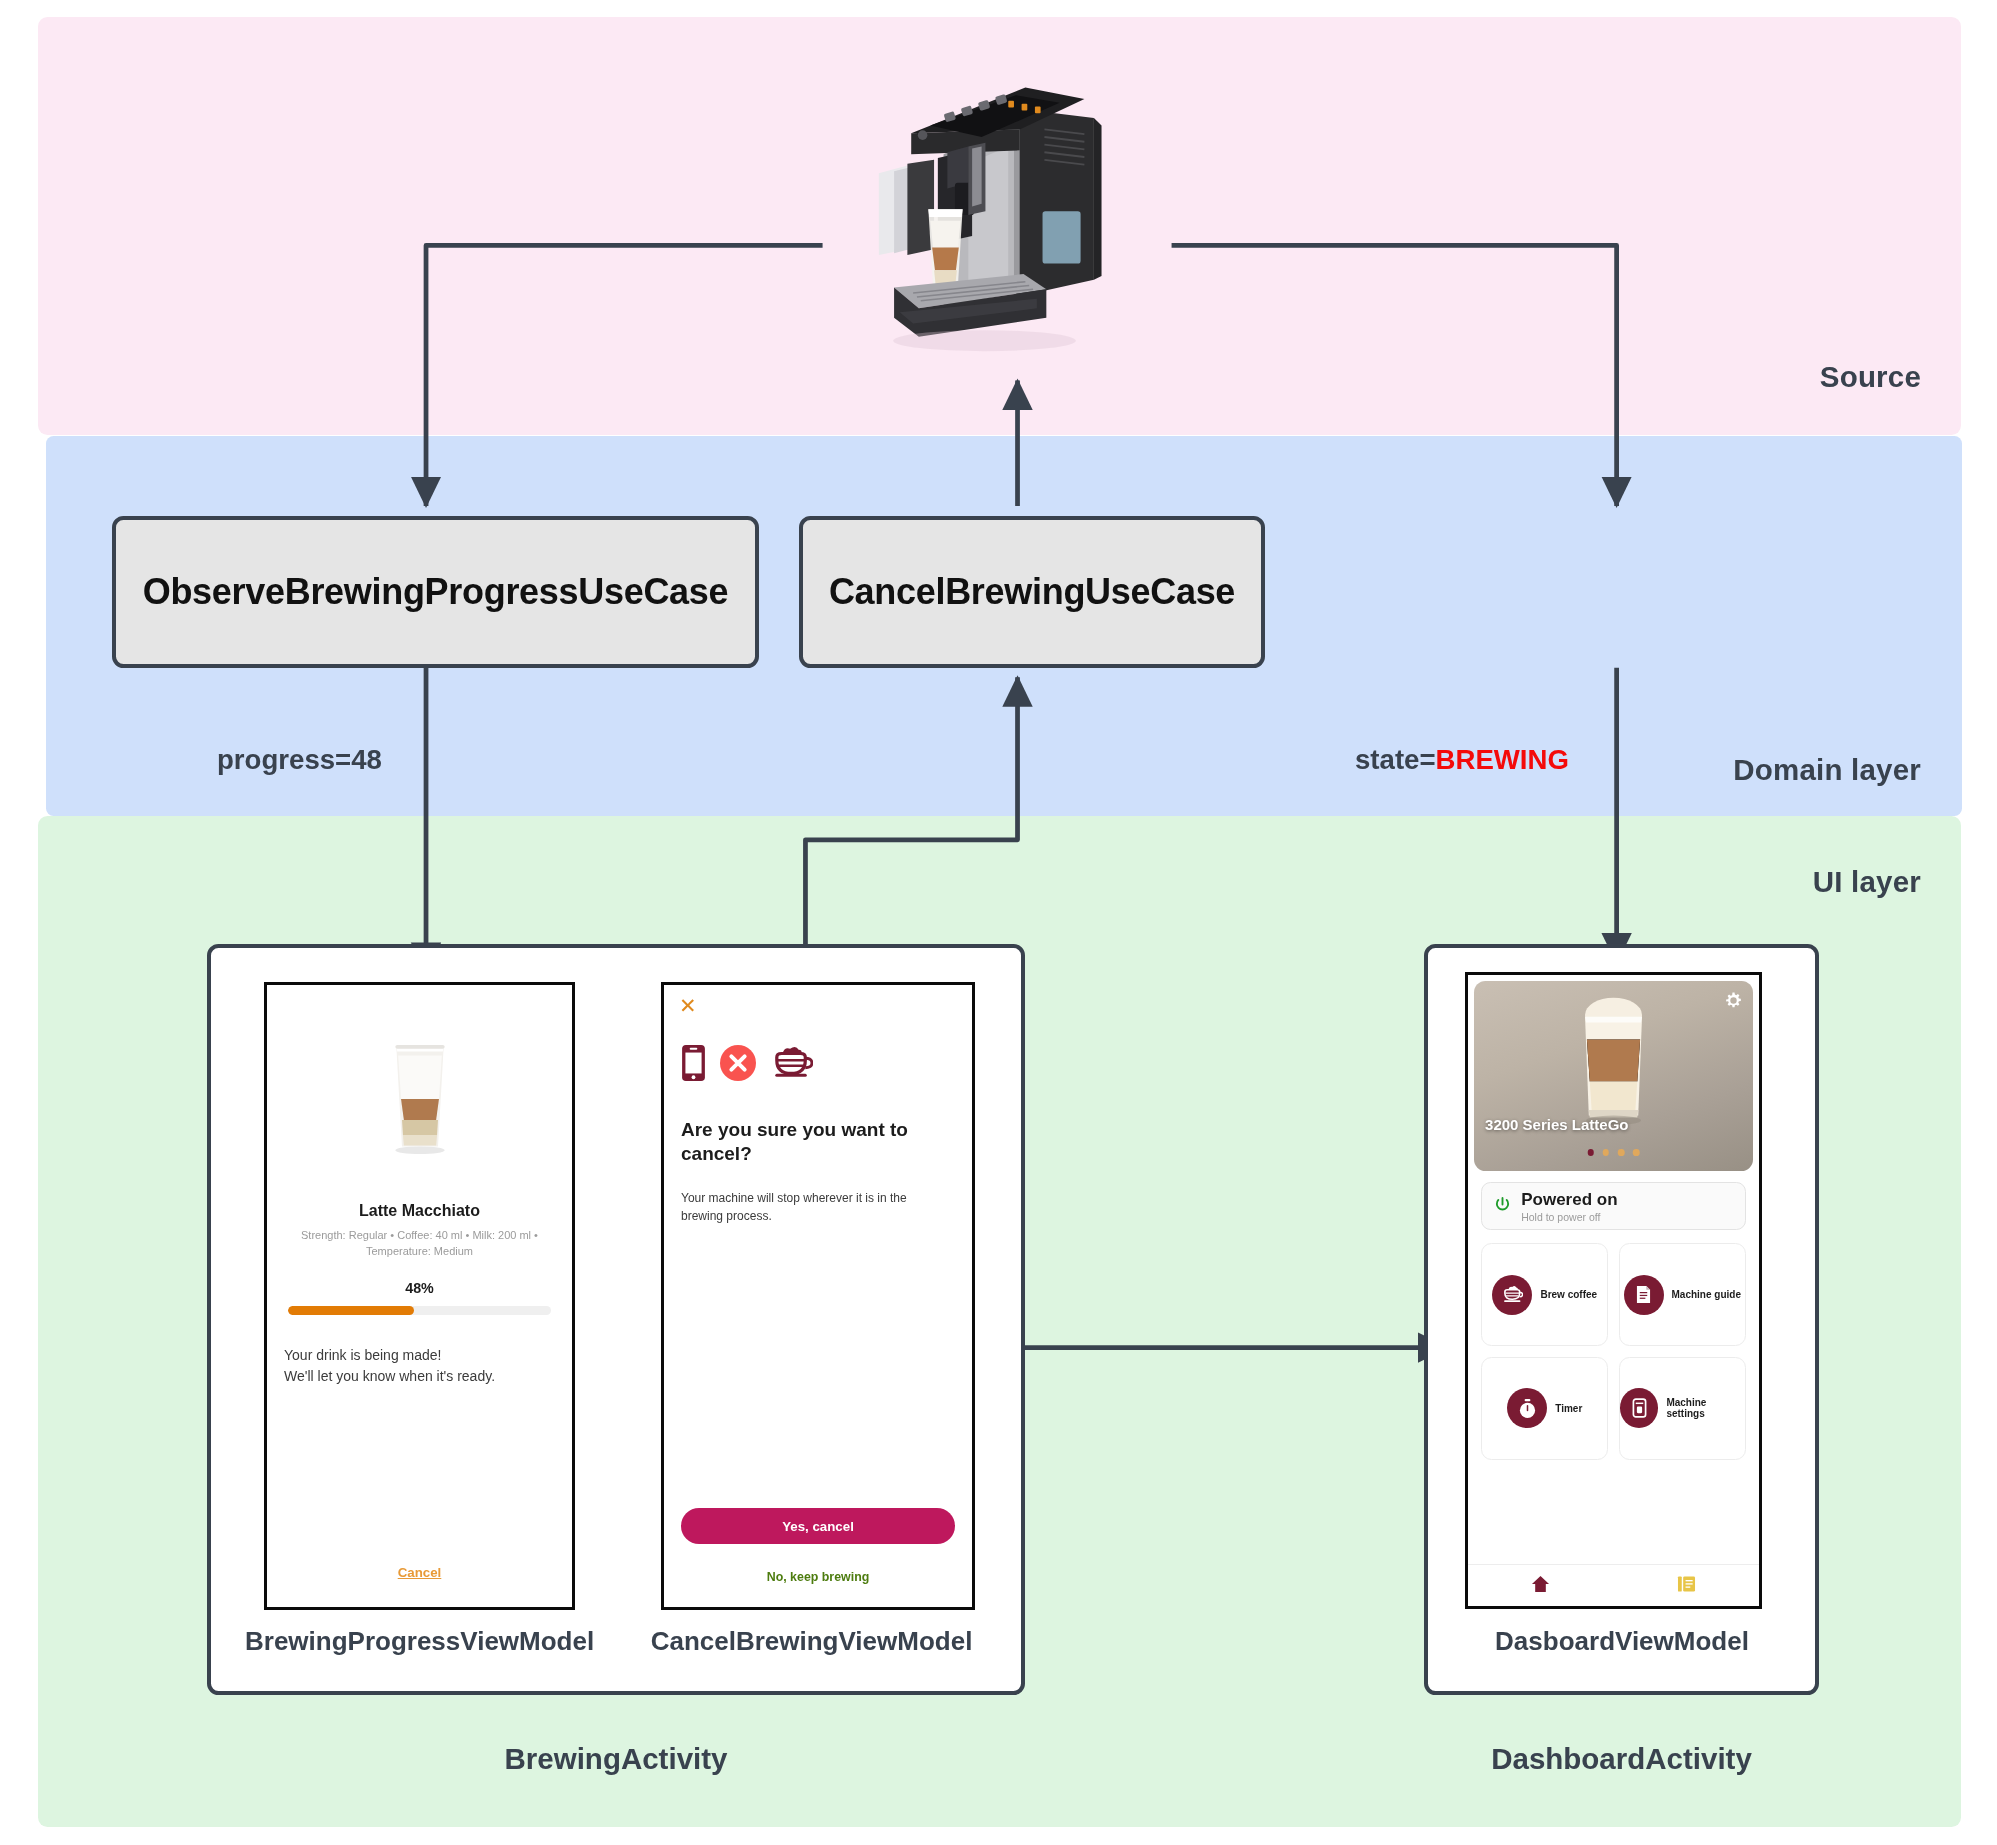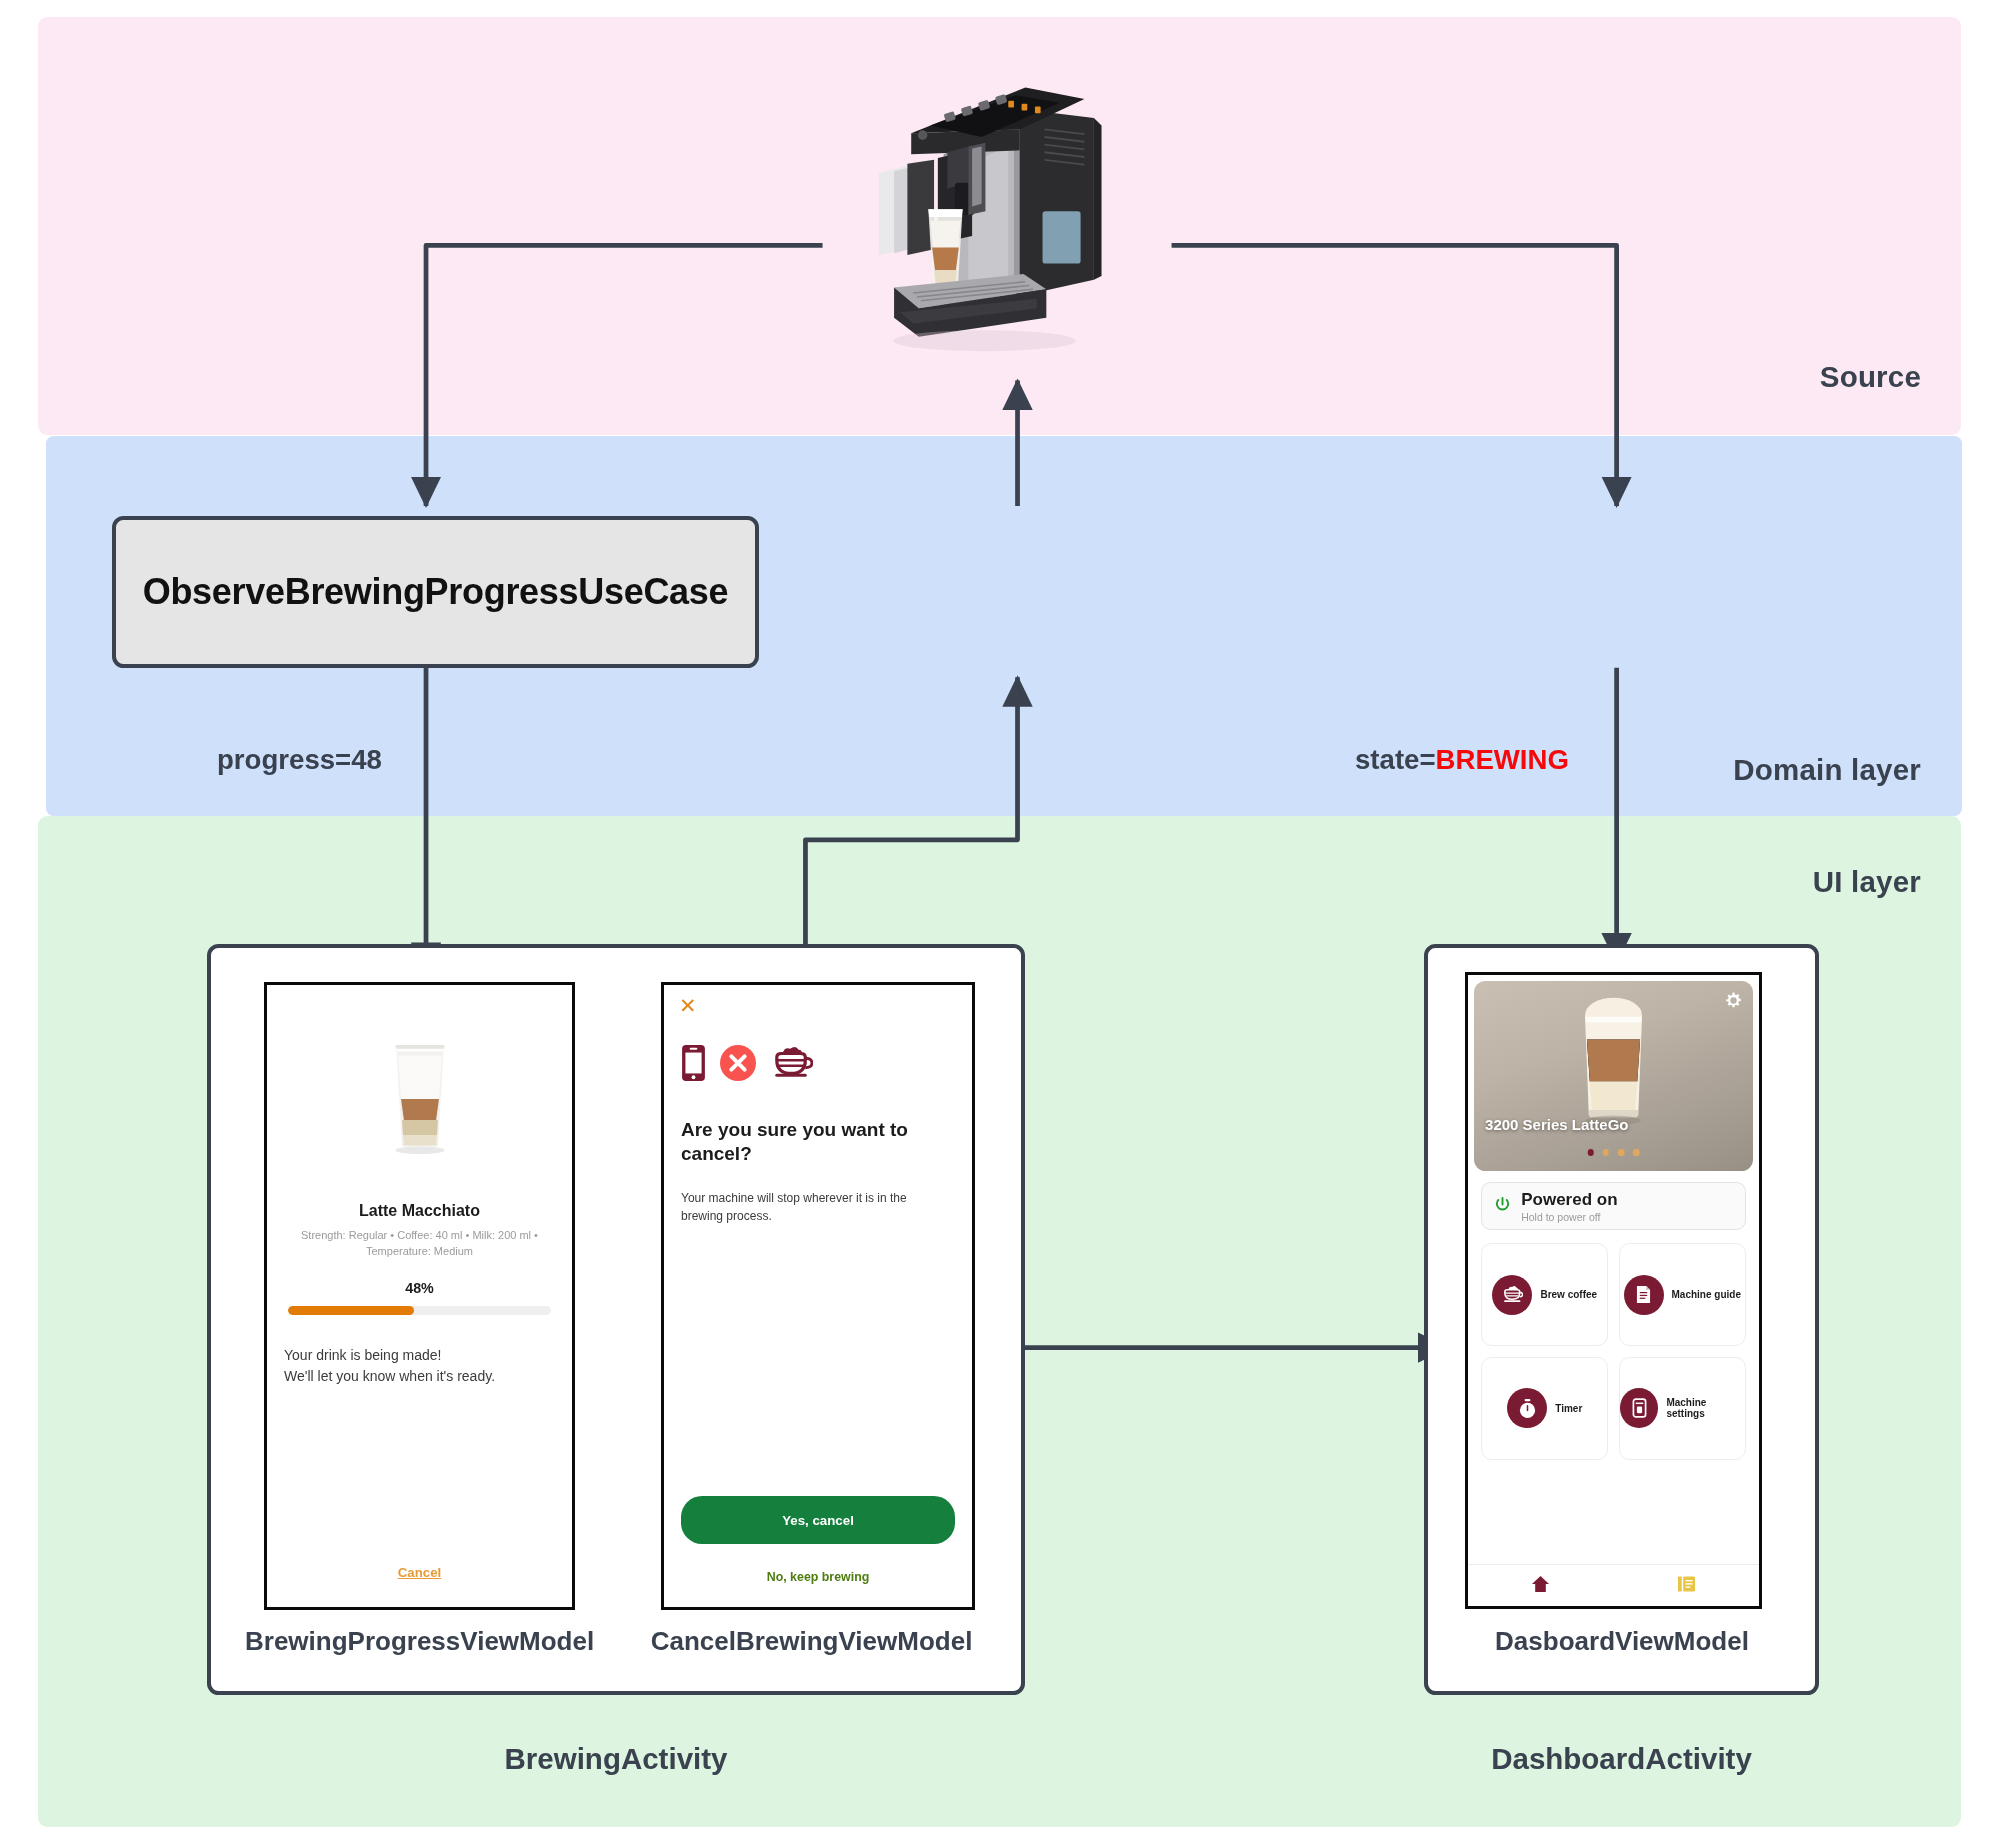--- a/index.html
+++ b/index.html
@@ -119,22 +119,22 @@
   .cd-icons { position:absolute; left:17px; top:59px; display:flex; align-items:center; gap:14.3px; }
   .cd-head {
     position:absolute; left:17px; right:34px; top:133px;
     font-size:19px; font-weight:bold; color:#1c1c1c; line-height:1.28;
   }
   .cd-body {
     position:absolute; left:17px; right:25px; top:204px;
     font-size:12px; color:#3b3b3b; line-height:1.5;
   }
   .cd-primary {
-    position:absolute; left:17px; right:17px; bottom:63px; height:48px;
-    background:#15803d; border-radius:21px; color:#fff;
+    position:absolute; left:17px; right:17px; bottom:63px; height:36px;
+    background:#be185d; border-radius:21px; color:#fff;
     display:flex; align-items:center; justify-content:center;
     font-size:13.3px; font-weight:bold;
   }
   .cd-secondary {
     position:absolute; left:0; right:0; bottom:23px; text-align:center;
     font-size:12.4px; font-weight:bold; color:#4d7c0f;
   }
 
   
   .dash-hero {
@@ -283,20 +283,23 @@
       </g>
       <path d="M40 240 L40 272 L66 292 L200 272 L200 242 L66 262 Z" fill="#303034"></path>
       <path d="M46 266 L60 278 L190 262 L190 252 Z" fill="#45454a" opacity=".55"></path>
       <ellipse cx="135" cy="296" rx="96" ry="11" fill="#d9c4d2" opacity=".35"></ellipse>
     </svg>
   </div>
 
   <div class="usecase" id="uc-progress">
     <span>ObserveBrewingProgressUseCase</span>
   </div>
+  <div class="usecase" id="uc-cancel">
+    <span>CancelBrewingUseCase</span>
+  </div>
 
   <div class="edge-label" id="lbl-progress">
     <span>progress=</span><span>48</span>
   </div>
   <div class="edge-label" id="lbl-state">
     <span>state=</span><span class="hl-red">BREWING</span>
   </div>
 
   <div class="activity-box" id="act-brewing"></div>
   <div class="activity-box" id="act-dashboard"></div>

